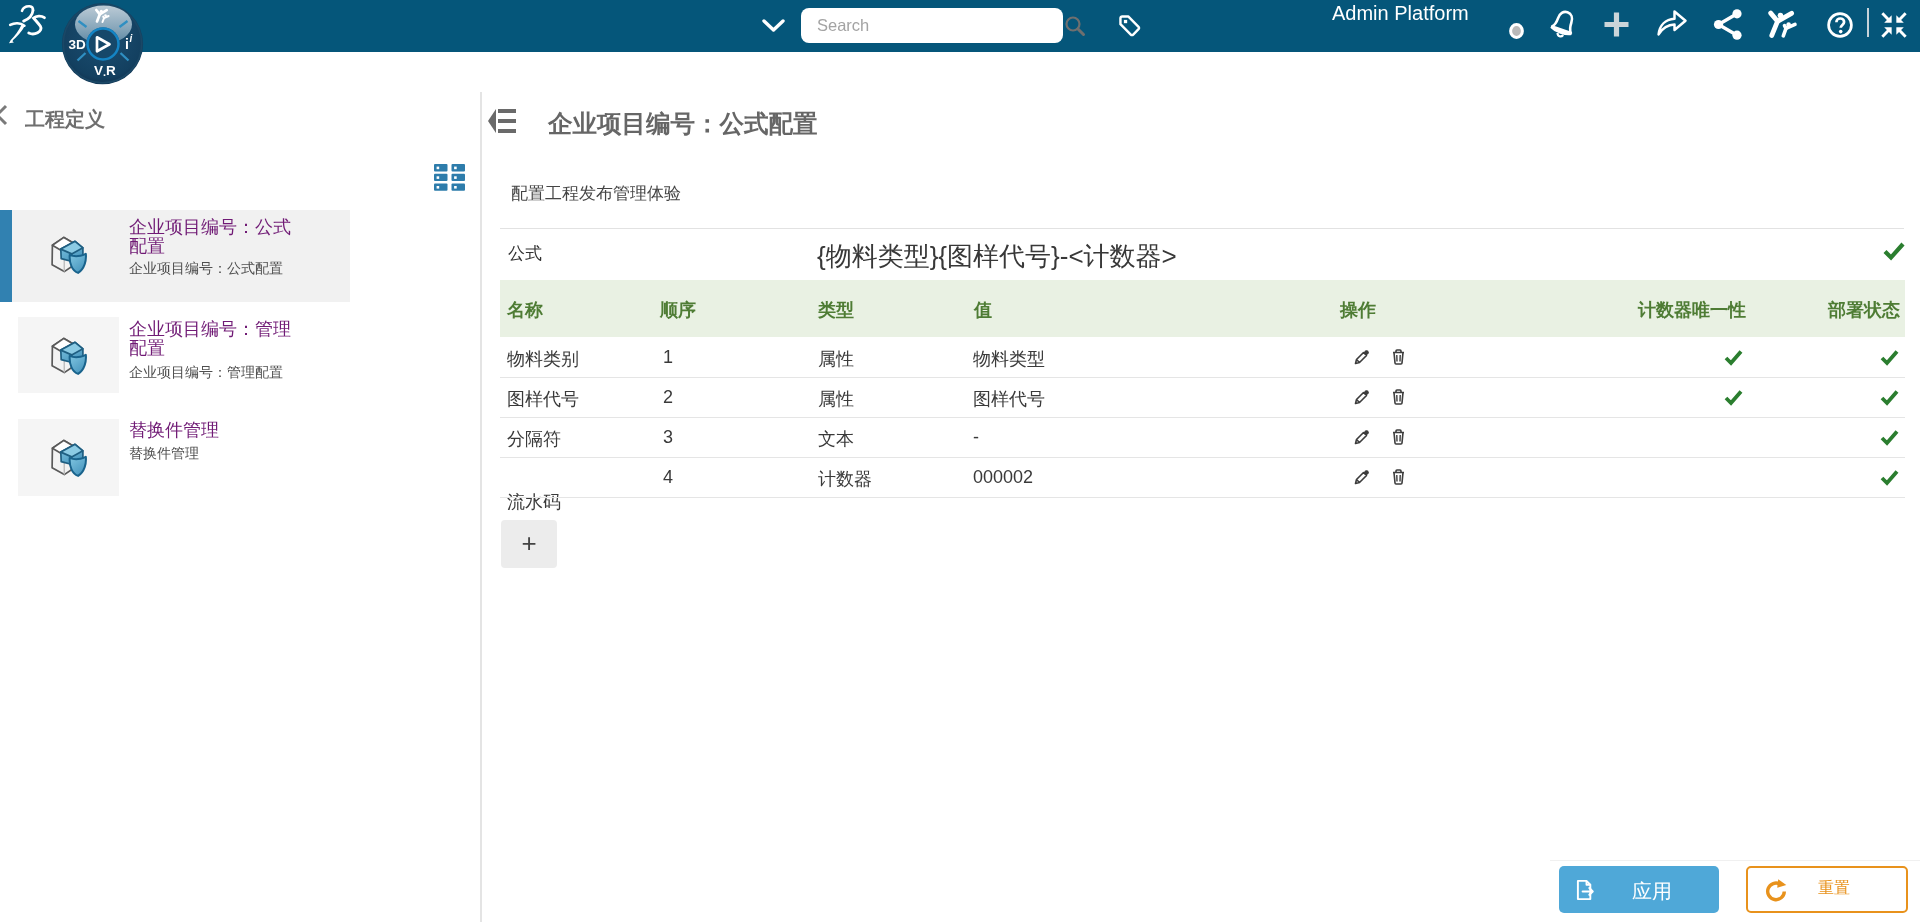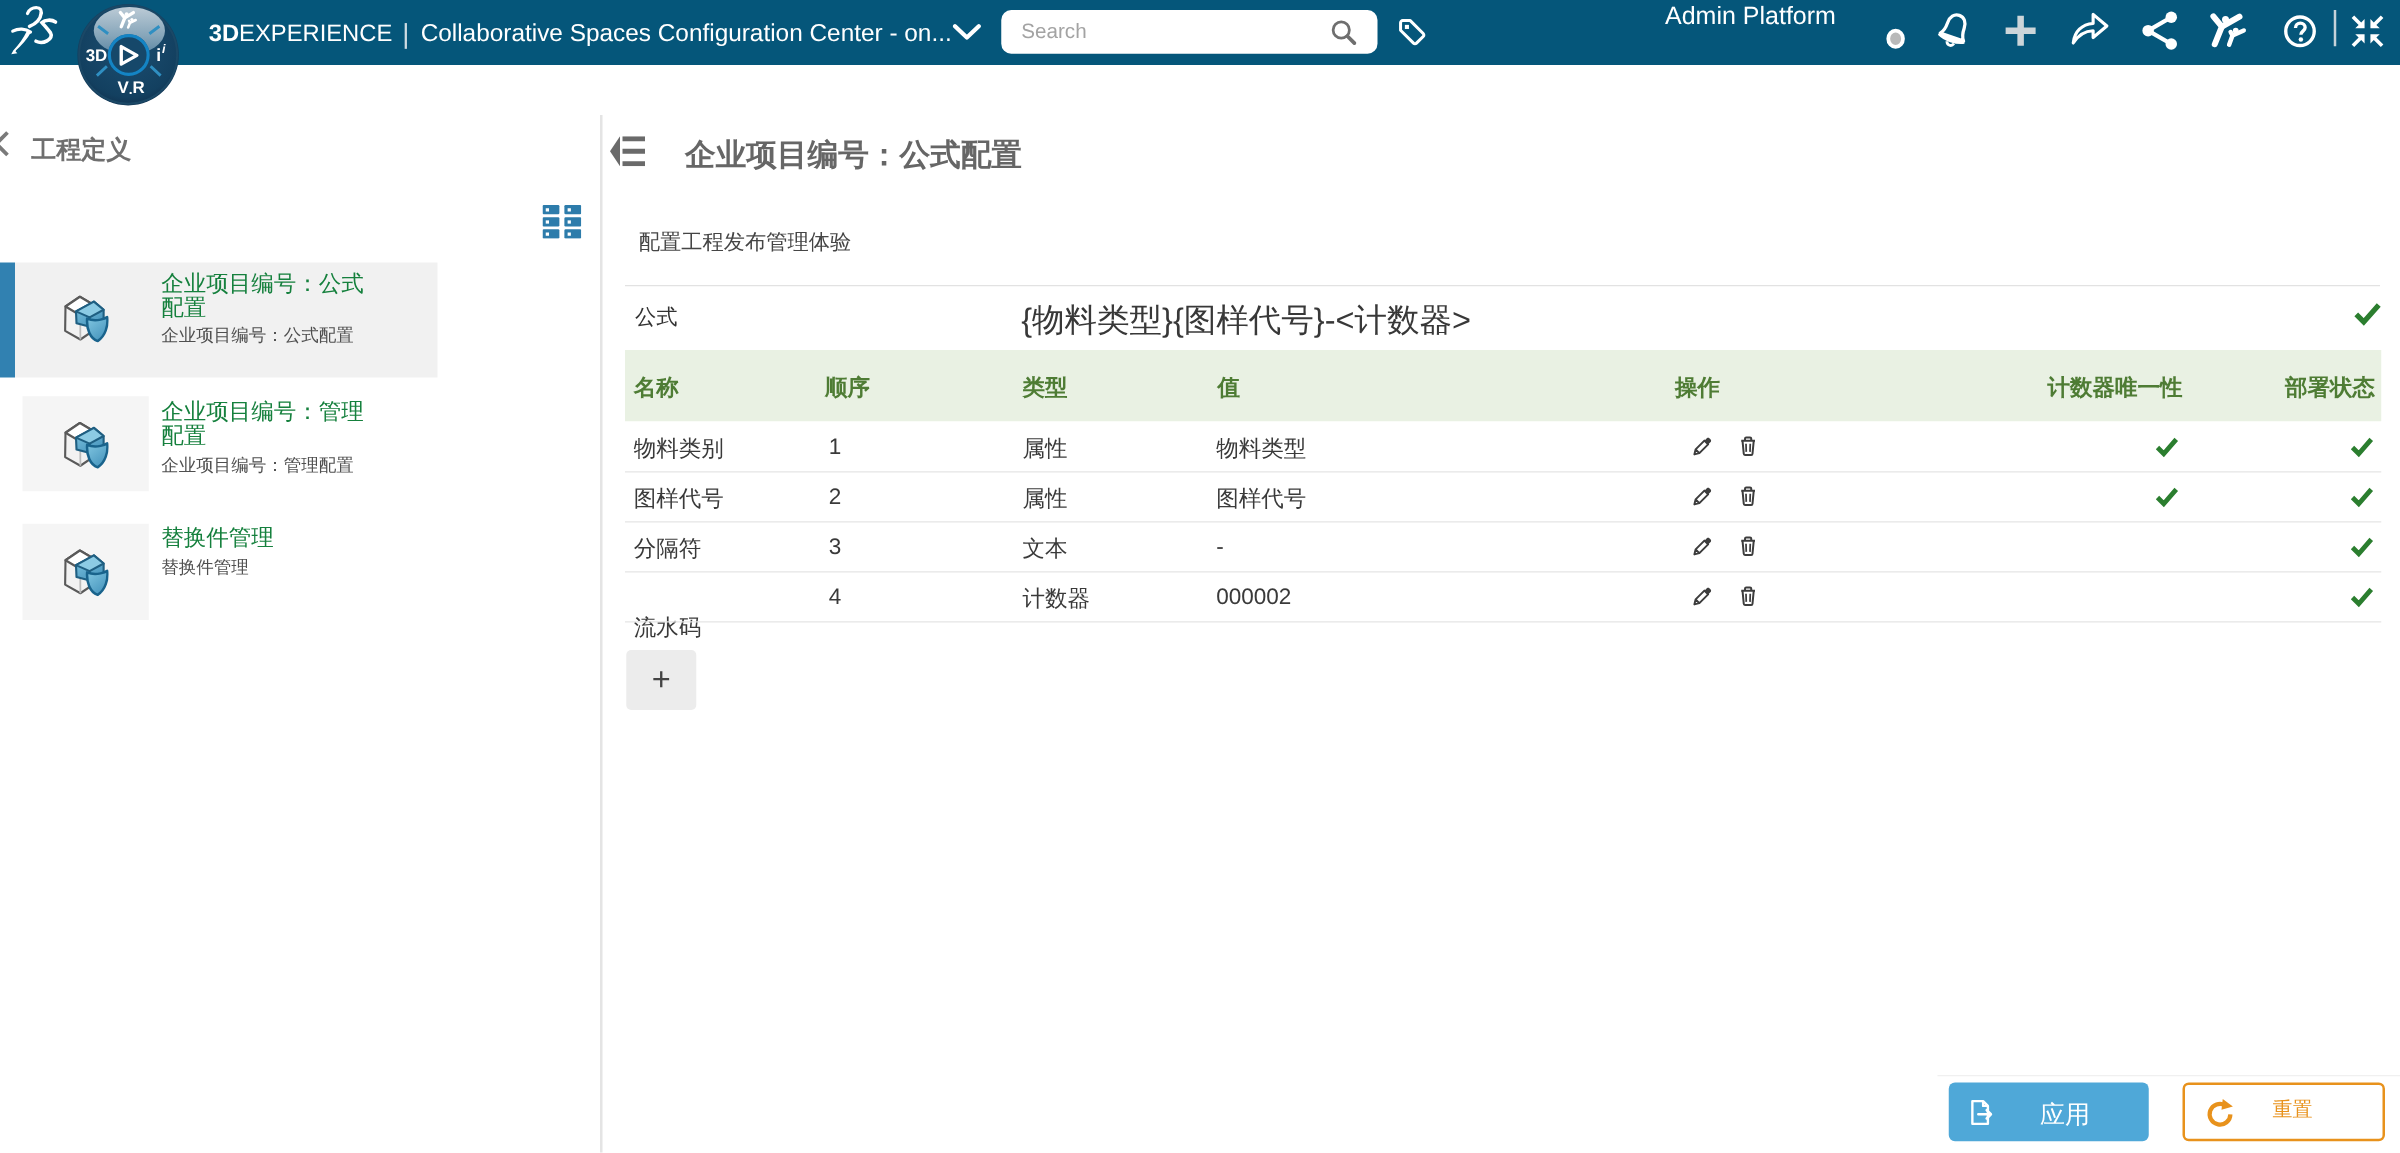--- a/index.html
+++ b/index.html
@@ -2,30 +2,30 @@
 <html><head>
 <meta charset="utf-8">
 <style>
 * { margin:0; padding:0; box-sizing:border-box; }
 html,body { width:1920px; height:922px; font-family:"Liberation Sans",sans-serif; background:#fff; overflow:hidden; }
 .abs { position:absolute; }
 #topbar { position:absolute; left:0; top:0; width:1920px; height:52px; background:#05567a; }
 #brand { position:absolute; left:167px; top:14px; color:#fff; font-size:20px; white-space:nowrap; }
 #brand b { font-size:19px; }
 #brand .exp { font-weight:normal; font-size:19px; }
-#search { position:absolute; left:801px; top:8px; width:301px; height:35px; background:#fff; border-radius:8px; }
+#search { position:absolute; left:801px; top:8px; width:262px; height:35px; background:#fff; border-radius:8px; }
 #search span { position:absolute; left:16px; top:8px; font-size:16.5px; color:#a3a3a3; }
 #adminp { position:absolute; left:1332px; top:2px; color:#fff; font-size:20px; }
 #sideTitle { position:absolute; left:25px; top:106px; font-size:20px; font-weight:bold; color:#6f6f6f; }
 .vline { position:absolute; left:480px; top:92px; width:2px; height:830px; background:#e4e4e4; }
 
 .selbar { position:absolute; left:0; top:210px; width:12px; height:92px; background:#3181b1; }
 .selbg  { position:absolute; left:12px; top:210px; width:338px; height:92px; background:#f1f1f1; }
 .iconbox { position:absolute; width:101px; background:#f5f5f5; }
-.itTitle { position:absolute; left:129px; font-size:18px; line-height:19px; color:#15803d; }
+.itTitle { position:absolute; left:129px; font-size:18px; line-height:19px; color:#701a75; }
 .itSub { position:absolute; left:129px; font-size:14px; color:#4f4f4f; }
 
 #h1 { position:absolute; left:548px; top:107px; font-size:24.5px; font-weight:bold; color:#666; }
 #desc { position:absolute; left:511px; top:182px; font-size:17px; color:#454545; }
 .hline { position:absolute; height:1px; background:#e2e2e2; }
 #flabel { position:absolute; left:508px; top:242px; font-size:17px; color:#333; }
 #fval { position:absolute; left:817px; top:239px; font-size:26px; color:#383838; }
 #thead { position:absolute; left:500px; top:280px; width:1405px; height:57px; background:#e9f1e3; }
 .th { position:absolute; top:298px; font-size:18px; font-weight:bold; color:#4e7c34;text-align:center; }
 .cell { position:absolute; font-size:18px; color:#3a3a3a; }
@@ -46,21 +46,20 @@
     <g fill="none" stroke="#fff" stroke-linecap="round">
       <path d="M14 5.8 C15 2.9 18 1 21.6 1.2 C24 1.4 25.1 3.2 25 5.3" stroke-width="2.6"></path>
       <path d="M25 5.3 C24.6 9 21.8 13.6 15.6 16.1" stroke-width="2.8"></path>
       <path d="M2.2 19.9 C6.6 17.6 12.4 17.7 16.4 20.7" stroke-width="2.6"></path>
       <path d="M36.4 12.6 C33.2 10.4 28 10.8 25.6 13.1 C27.9 15.8 30.4 18.4 32.4 21.3 C33.8 23.6 32.6 26.1 29.6 27.7 C27 29.1 23.2 29.2 20.8 28" stroke-width="2.9"></path>
     </g>
     <path d="M17 20.4 C14 26 9.3 31.3 4 35.9 L1.2 38.1 L2.6 35.3 C7 30.6 10.9 25.3 13.4 19.9 Z" fill="#fff"></path>
     <path d="M0.9 38.3 L5 33.7 L4.5 36.2 L5.9 37.5 Z" fill="#fff"></path>
   </g>
   </svg>
-  <div id="brand"><b>3D</b><span class="exp">EXPERIENCE</span><span style="color:#cfdbe2;font-weight:100;margin:0 9px 0 8px;font-size:22px;vertical-align:-1px">|</span><span style="font-size:19.5px">Collaborative Spaces Configuration Center - on...</span></div>
   <svg class="abs" style="left:762px;top:19px" width="23" height="14" viewBox="0 0 23 14">
       <path d="M2 2 L11.5 11 L21 2" stroke="#fff" stroke-width="3.4" fill="none" stroke-linecap="round" stroke-linejoin="round"></path>
     </svg>
   <div id="search">
       <span>Search</span>
     <svg class="abs" style="left:262px;top:6px" width="24" height="24" viewBox="0 0 24 24">
         <circle cx="10" cy="10" r="6.5" stroke="#6f6f6f" stroke-width="2.2" fill="none"></circle>
         <path d="M15 15 L20.5 20.5" stroke="#6f6f6f" stroke-width="3" stroke-linecap="round"></path>
       </svg>
   </div>

